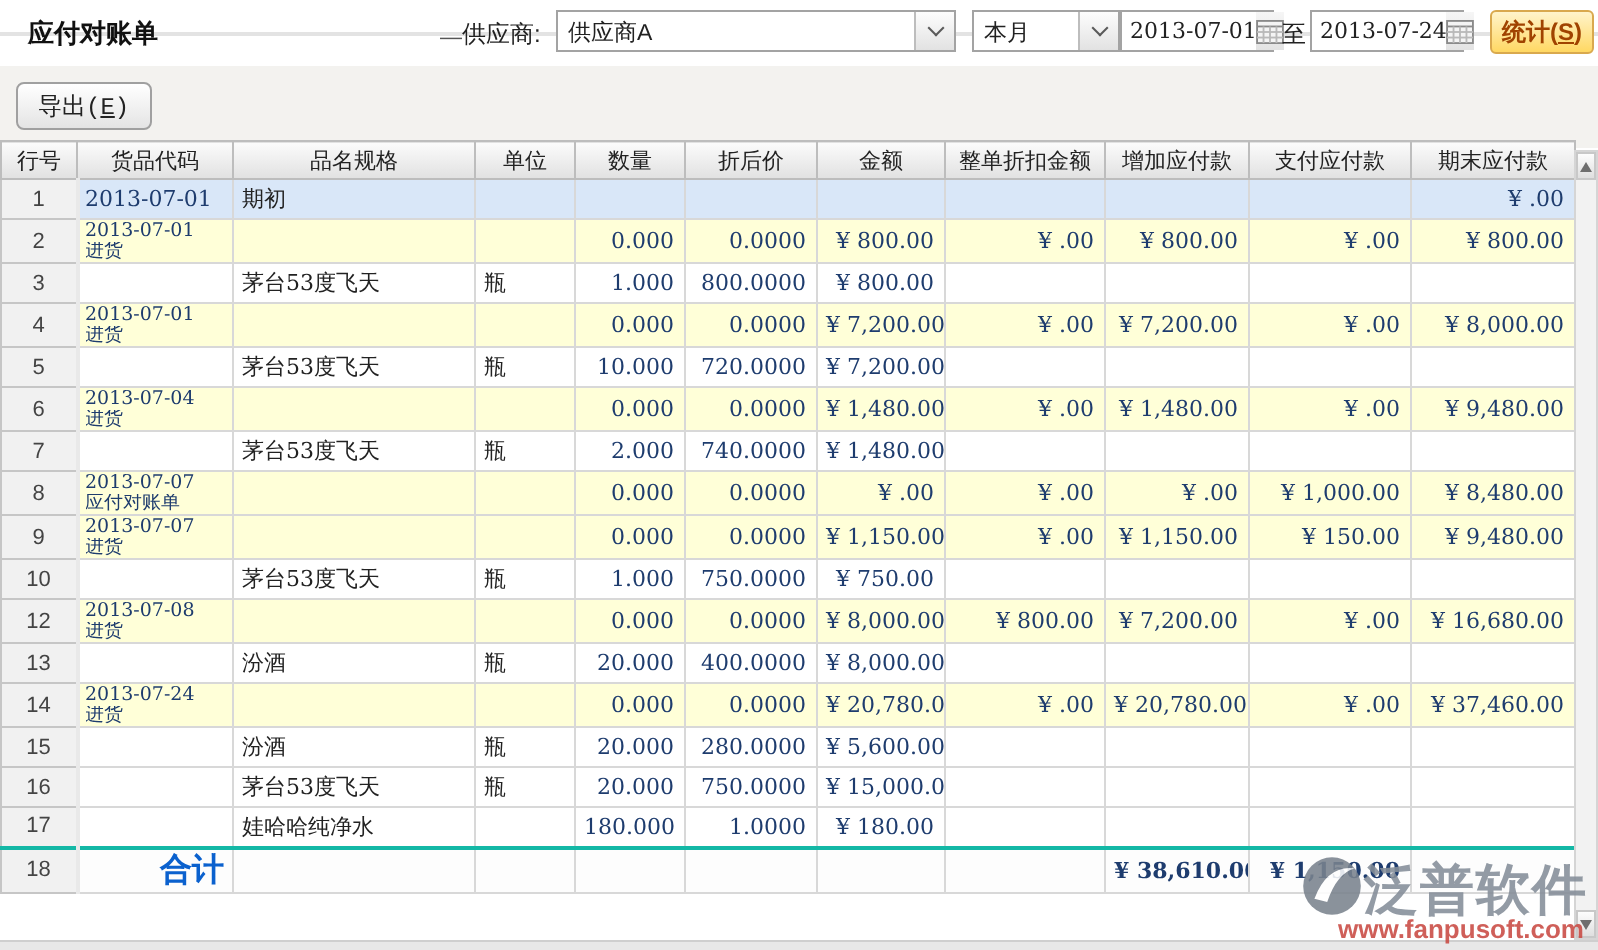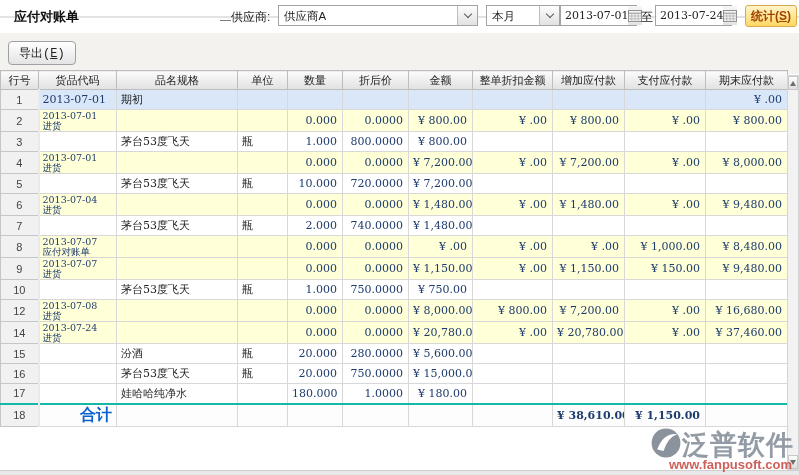--- a/index.html
+++ b/index.html
@@ -315,20 +315,33 @@
           <td class="col-name"></td>
           <td class="col-unit"></td>
           <td class="col-qty">0.000</td>
           <td class="col-price">0.0000</td>
           <td class="col-amount">¥ 8,000.00</td>
           <td class="col-discount">¥ 800.00</td>
           <td class="col-increase">¥ 7,200.00</td>
           <td class="col-pay">¥ .00</td>
           <td class="col-ending">¥ 16,680.00</td>
         </tr>
+        <tr class="row-item">
+          <td class="col-no">13</td>
+          <td class="col-code"></td>
+          <td class="col-name">汾酒</td>
+          <td class="col-unit">瓶</td>
+          <td class="col-qty">20.000</td>
+          <td class="col-price">400.0000</td>
+          <td class="col-amount">¥ 8,000.00</td>
+          <td class="col-discount"></td>
+          <td class="col-increase"></td>
+          <td class="col-pay"></td>
+          <td class="col-ending"></td>
+        </tr>
         <tr class="row-date">
           <td class="col-no">14</td>
           <td class="col-code twoline">
             <div>2013-07-24</div>
             <div>进货</div>
           </td>
           <td class="col-name"></td>
           <td class="col-unit"></td>
           <td class="col-qty">0.000</td>
           <td class="col-price">0.0000</td>

